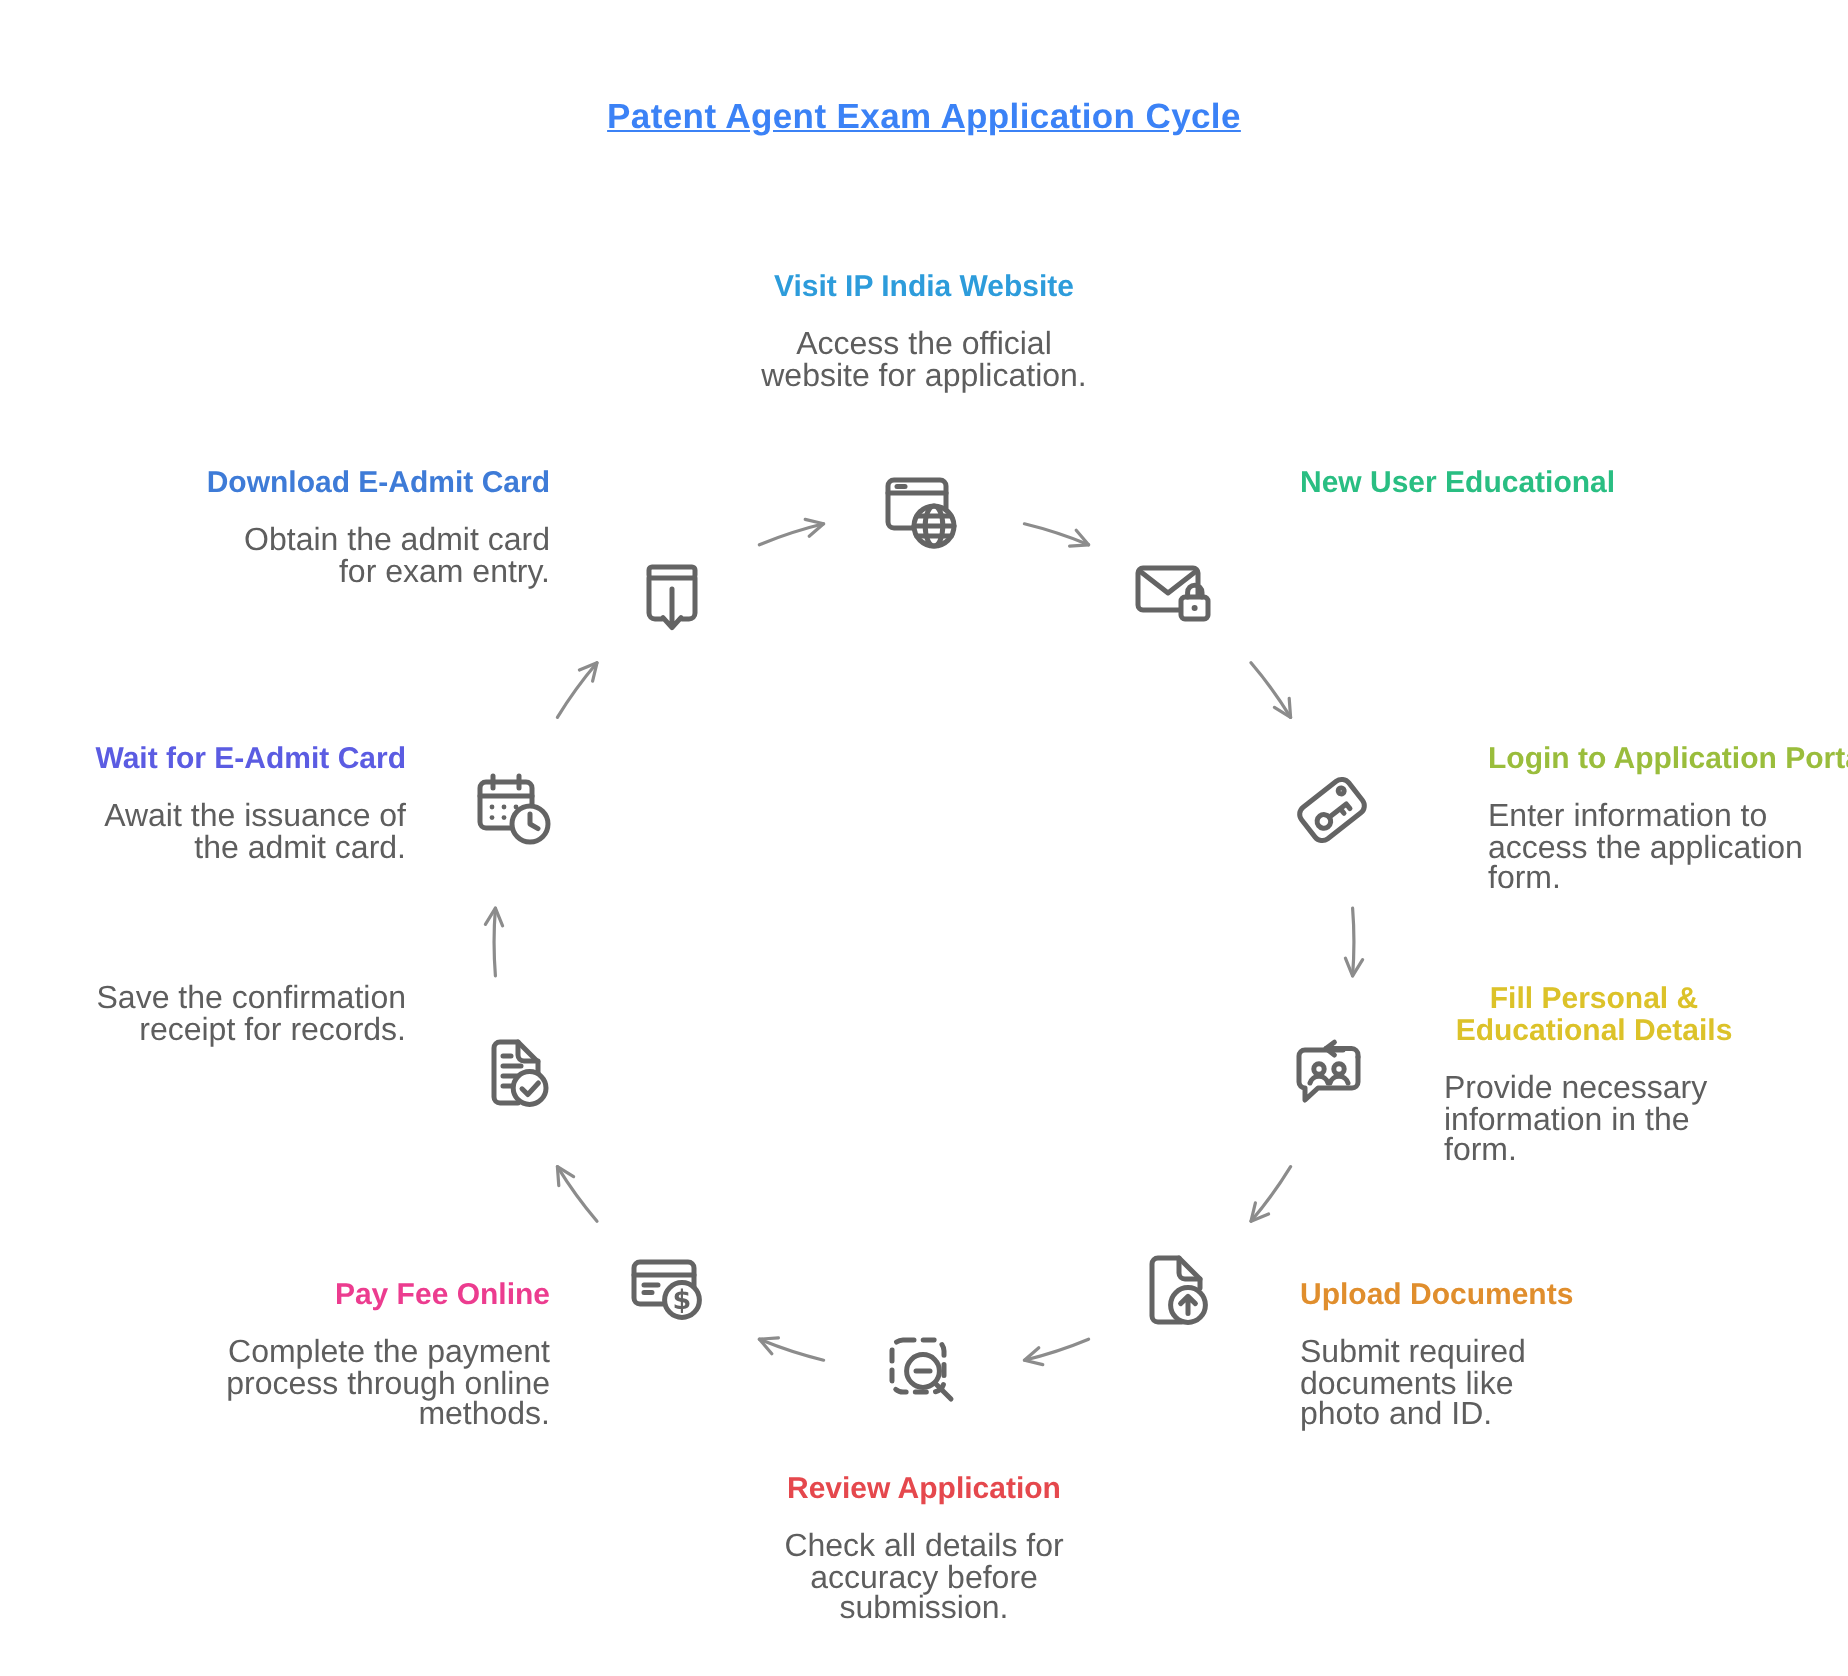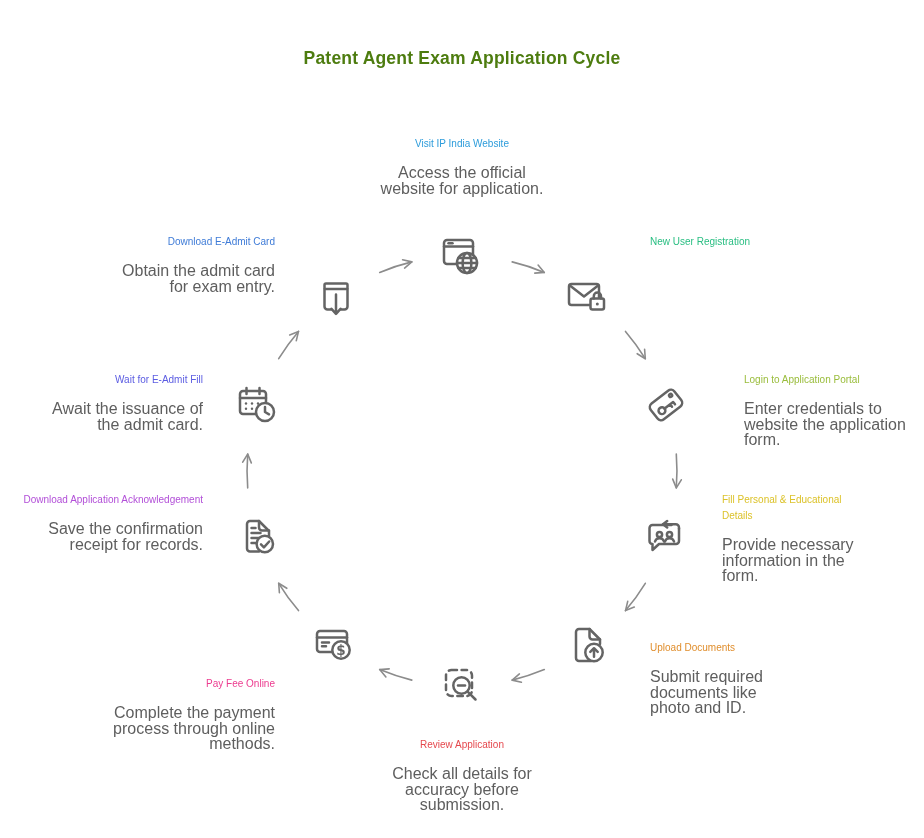--- a/index.html
+++ b/index.html
@@ -2,37 +2,37 @@
 <html style="--icon-color: #646464;"><head>
 <meta charset="utf-8">
 <style>
   html,body{margin:0;padding:0;background:#fff;}
   #canvas{
     position:relative;width:924px;height:838px;background:#ffffff;overflow:hidden;
     font-family:"Liberation Sans","DejaVu Sans",sans-serif;
   }
   .page-title{
     position:absolute;left:0;right:0;top:48px;margin:0;text-align:center;
-    font-size:17.5px;font-weight:700;color:#4d7c0f;letter-spacing:.2px;
+    font-size:17.5px;font-weight:700;color:#3b82f6;letter-spacing:.2px;text-decoration:underline;
   }
   .step{position:absolute;}
-  .step h3{margin:0 0 13px 0;font-size:10px;font-weight:400;line-height:16px;}
+  .step h3{margin:0 0 13px 0;font-size:15px;font-weight:700;line-height:16px;}
   .step p{margin:0;font-size:16px;line-height:15.5px;color:#5e5e5e;}
   .ta-c{text-align:center;}
   .ta-r{text-align:right;}
   .ta-c p{margin-left:auto;margin-right:auto;}
   .ta-r p,.ta-r h3{margin-left:auto;}
   
   .pos-t0{left:332px;top:136px;width:260px;}
   .pos-t1{left:650px;top:234px;width:200px;}
   .pos-t2{left:744px;top:372px;width:195px;}
   .pos-t3{left:722px;top:492px;width:195px;}
   .pos-t4{left:650px;top:640px;width:200px;}
   .pos-t5{left:332px;top:737px;width:260px;}
-  .pos-t6{left:75px; top:676px;width:200px;}
+  .pos-t6{left:75px; top:640px;width:200px;}
   .pos-t7{left:13px; top:492px;width:190px;}
   .pos-t8{left:8px;  top:372px;width:195px;}
   .pos-t9{left:75px; top:234px;width:200px;}
   .tw150{max-width:150px;}
   .w145{max-width:150px;} .w160{max-width:162px;} .w165{max-width:167px;} .w170{max-width:172px;}
   
   .icon{position:absolute;width:48px;height:48px;}
   .icon svg{width:48px;height:48px;stroke:var(--icon-color,#646464);fill:none;
             stroke-width:2.5;stroke-linecap:round;stroke-linejoin:round;}
   .pos-i0{left:438px;top:232px;} .pos-i1{left:564px;top:273px;}
@@ -70,48 +70,47 @@
       <path d="M 289.7 335.0 L 298.5 331.4 L 296.3 340.6" fill="none" stroke="#8c8c8c" stroke-width="1.6" stroke-linecap="round" stroke-linejoin="round"></path>
       <path d="M 379.7 272.4 A 215 215 0 0 1 411.8 261.9" fill="none" stroke="#8c8c8c" stroke-width="1.6" stroke-linecap="round"></path>
       <path d="M 402.6 259.7 L 411.8 261.9 L 404.6 268.1" fill="none" stroke="#8c8c8c" stroke-width="1.6" stroke-linecap="round" stroke-linejoin="round"></path>
     </svg>
 
   <div class="step pos-t0 ta-c">
     <h3 class="step-label" style="color: rgb(45, 156, 219);">Visit IP India Website</h3>
     <p class="w170">Access the official website for application.</p>
   </div>
   <div class="step pos-t1">
-    <h3 class="step-label" style="color: rgb(41, 190, 130);">New User Registration</h3>
+    <h3 class="step-label" style="color: rgb(41, 190, 130);">New User Educational</h3>
   </div>
   <div class="step pos-t2">
     <h3 class="step-label" style="color: rgb(154, 189, 60);">Login to Application Portal</h3>
-    <p class="w170">Enter credentials to website the application form.</p>
+    <p class="w170">Enter information to access the application form.</p>
   </div>
   <div class="step pos-t3">
-    <h3 class="step-label tw150" style="color: rgb(220, 194, 41);">Fill Personal &amp; Educational Details</h3>
+    <h3 class="step-label tw150" style="color: rgb(220, 194, 41); text-align: center;">Fill Personal &amp; Educational Details</h3>
     <p class="w160">Provide necessary information in the form.</p>
   </div>
   <div class="step pos-t5 ta-c">
     <h3 class="step-label" style="color: rgb(229, 72, 77);">Review Application</h3>
     <p class="w165">Check all details for accuracy before submission.</p>
   </div>
   <div class="step pos-t4">
     <h3 class="step-label" style="color: rgb(224, 142, 45);">Upload Documents</h3>
     <p class="w145">Submit required documents like photo and ID.</p>
   </div>
   <div class="step pos-t6 ta-r">
     <h3 class="step-label" style="color: rgb(236, 60, 143);">Pay Fee Online</h3>
     <p class="w160">Complete the payment process through online methods.</p>
   </div>
   <div class="step pos-t7 ta-r">
-    <h3 class="step-label" style="color: rgb(178, 79, 216);">Download Application Acknowledgement</h3>
     <p class="w160">Save the confirmation receipt for records.</p>
   </div>
   <div class="step pos-t8 ta-r">
-    <h3 class="step-label" style="color: rgb(91, 92, 226);">Wait for E-Admit Fill</h3>
+    <h3 class="step-label" style="color: rgb(91, 92, 226);">Wait for E-Admit Card</h3>
     <p class="w170">Await the issuance of the admit card.</p>
   </div>
   <div class="step pos-t9 ta-r">
     <h3 class="step-label" style="color: rgb(62, 123, 215);">Download E-Admit Card</h3>
     <p class="w165">Obtain the admit card for exam entry.</p>
   </div>
 
   <div class="icon pos-i0">
     <svg viewBox="0 0 48 48">
       <rect x="6" y="8" width="29" height="24" rx="3"></rect>

